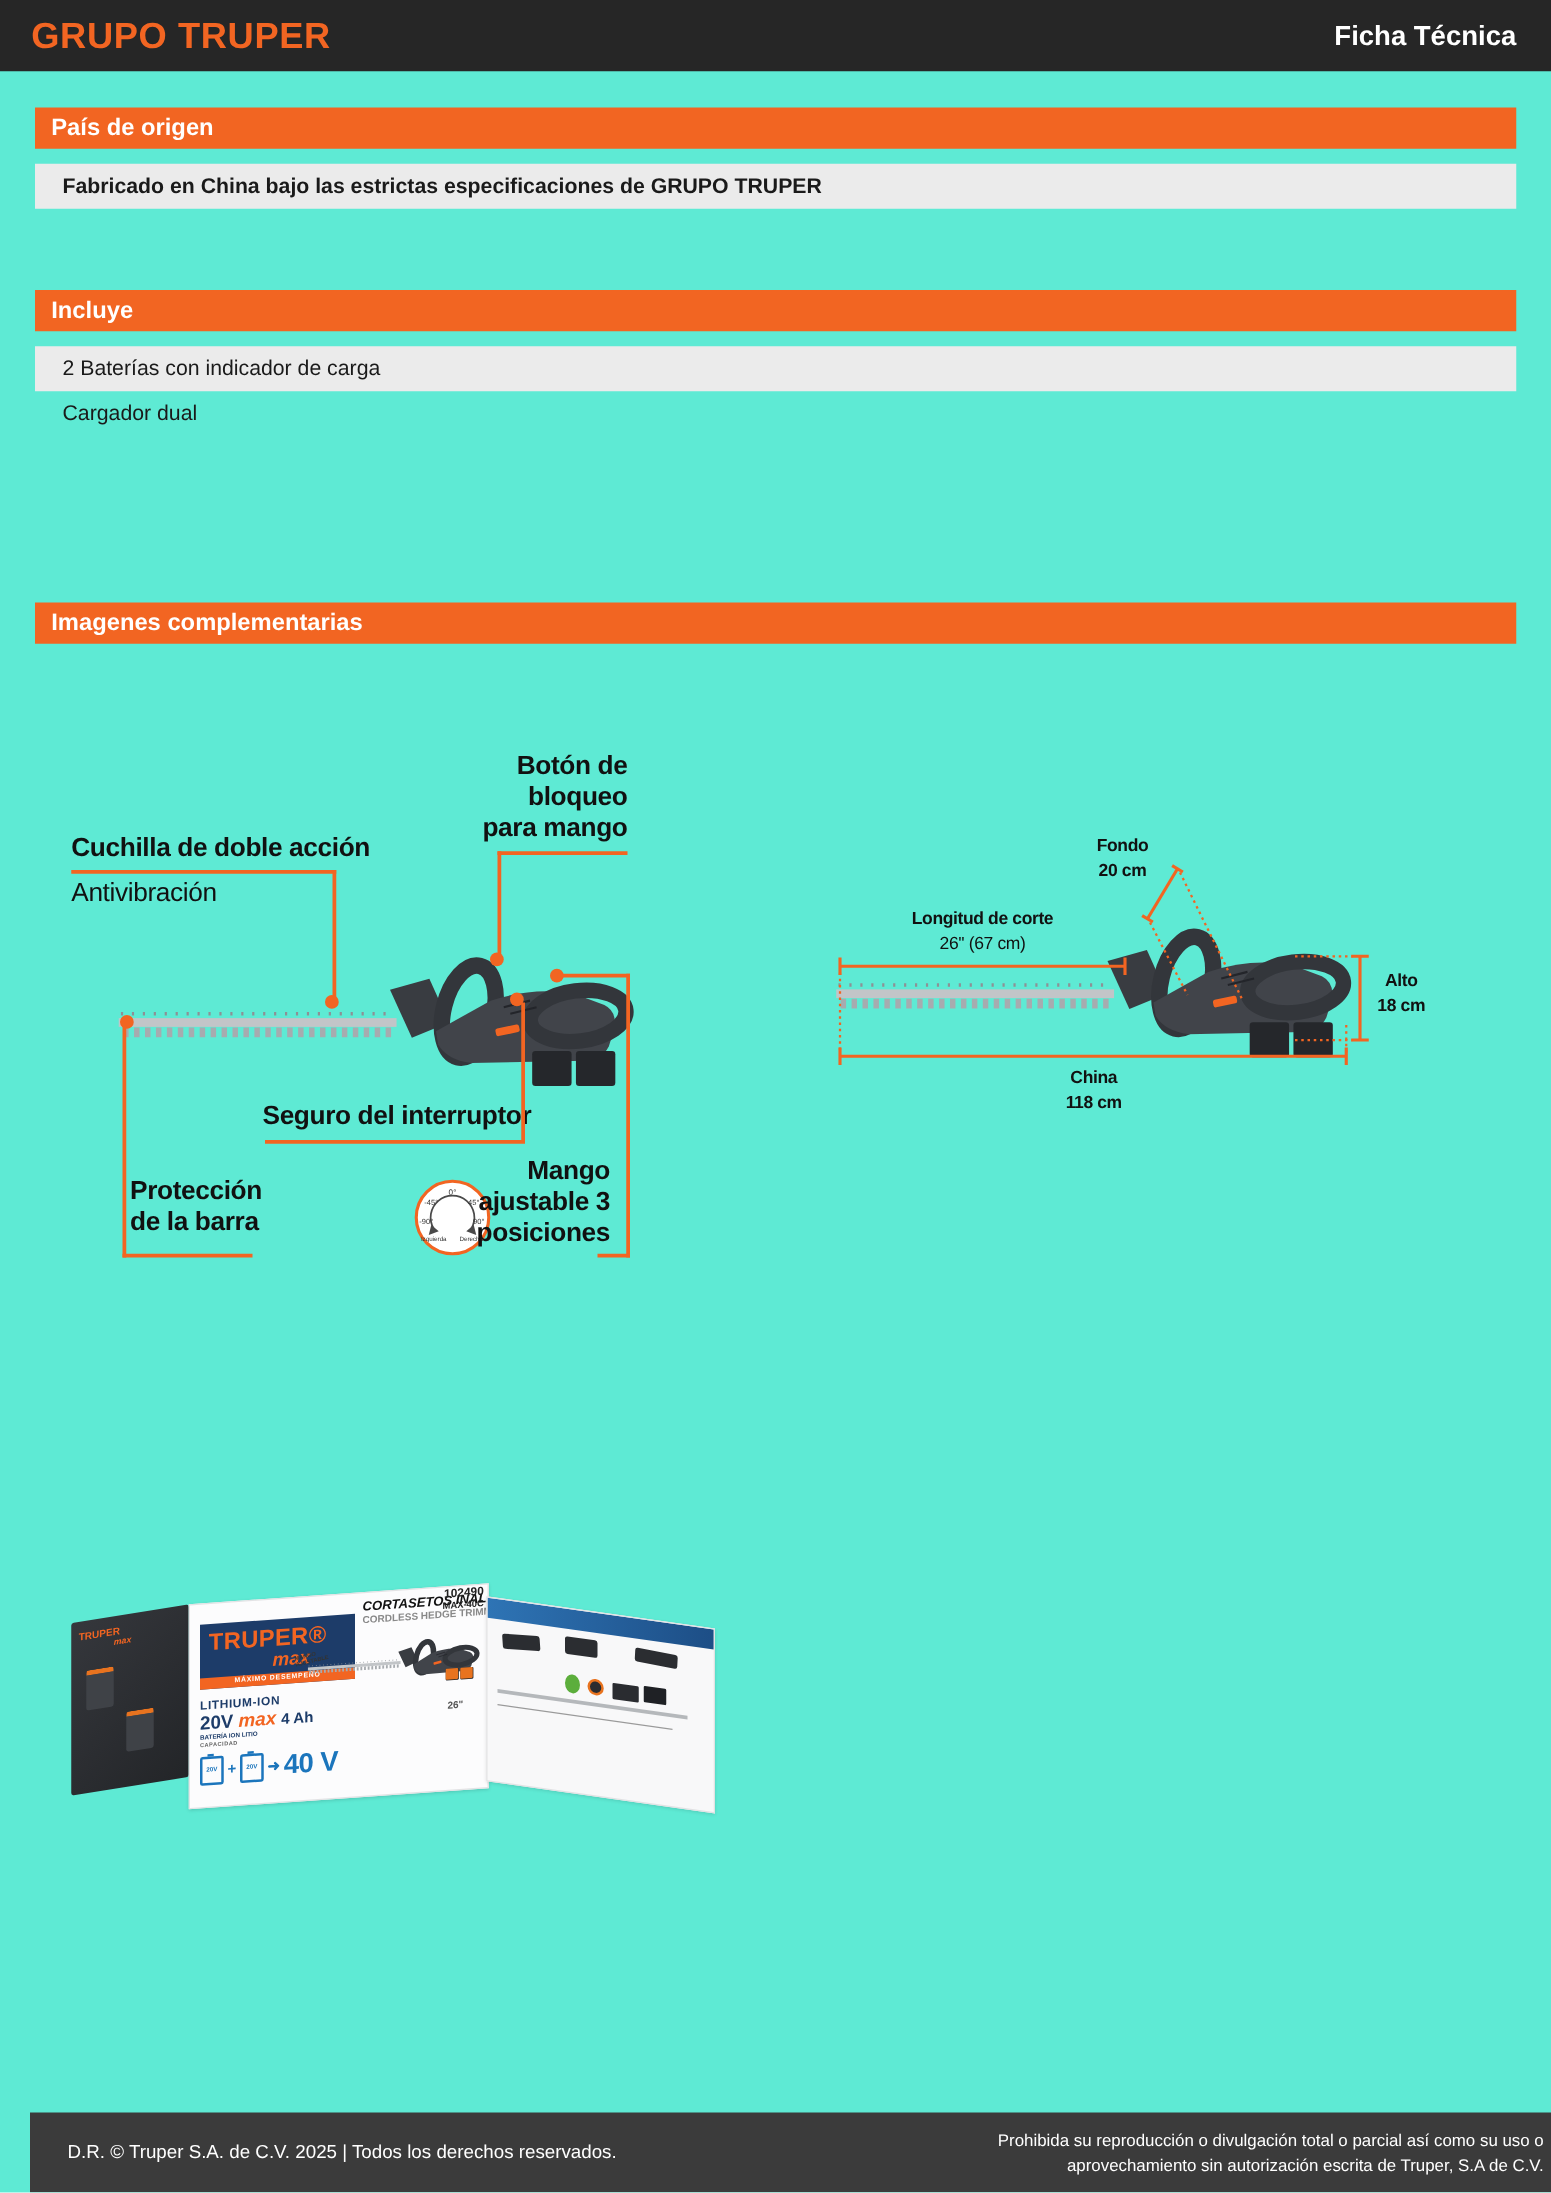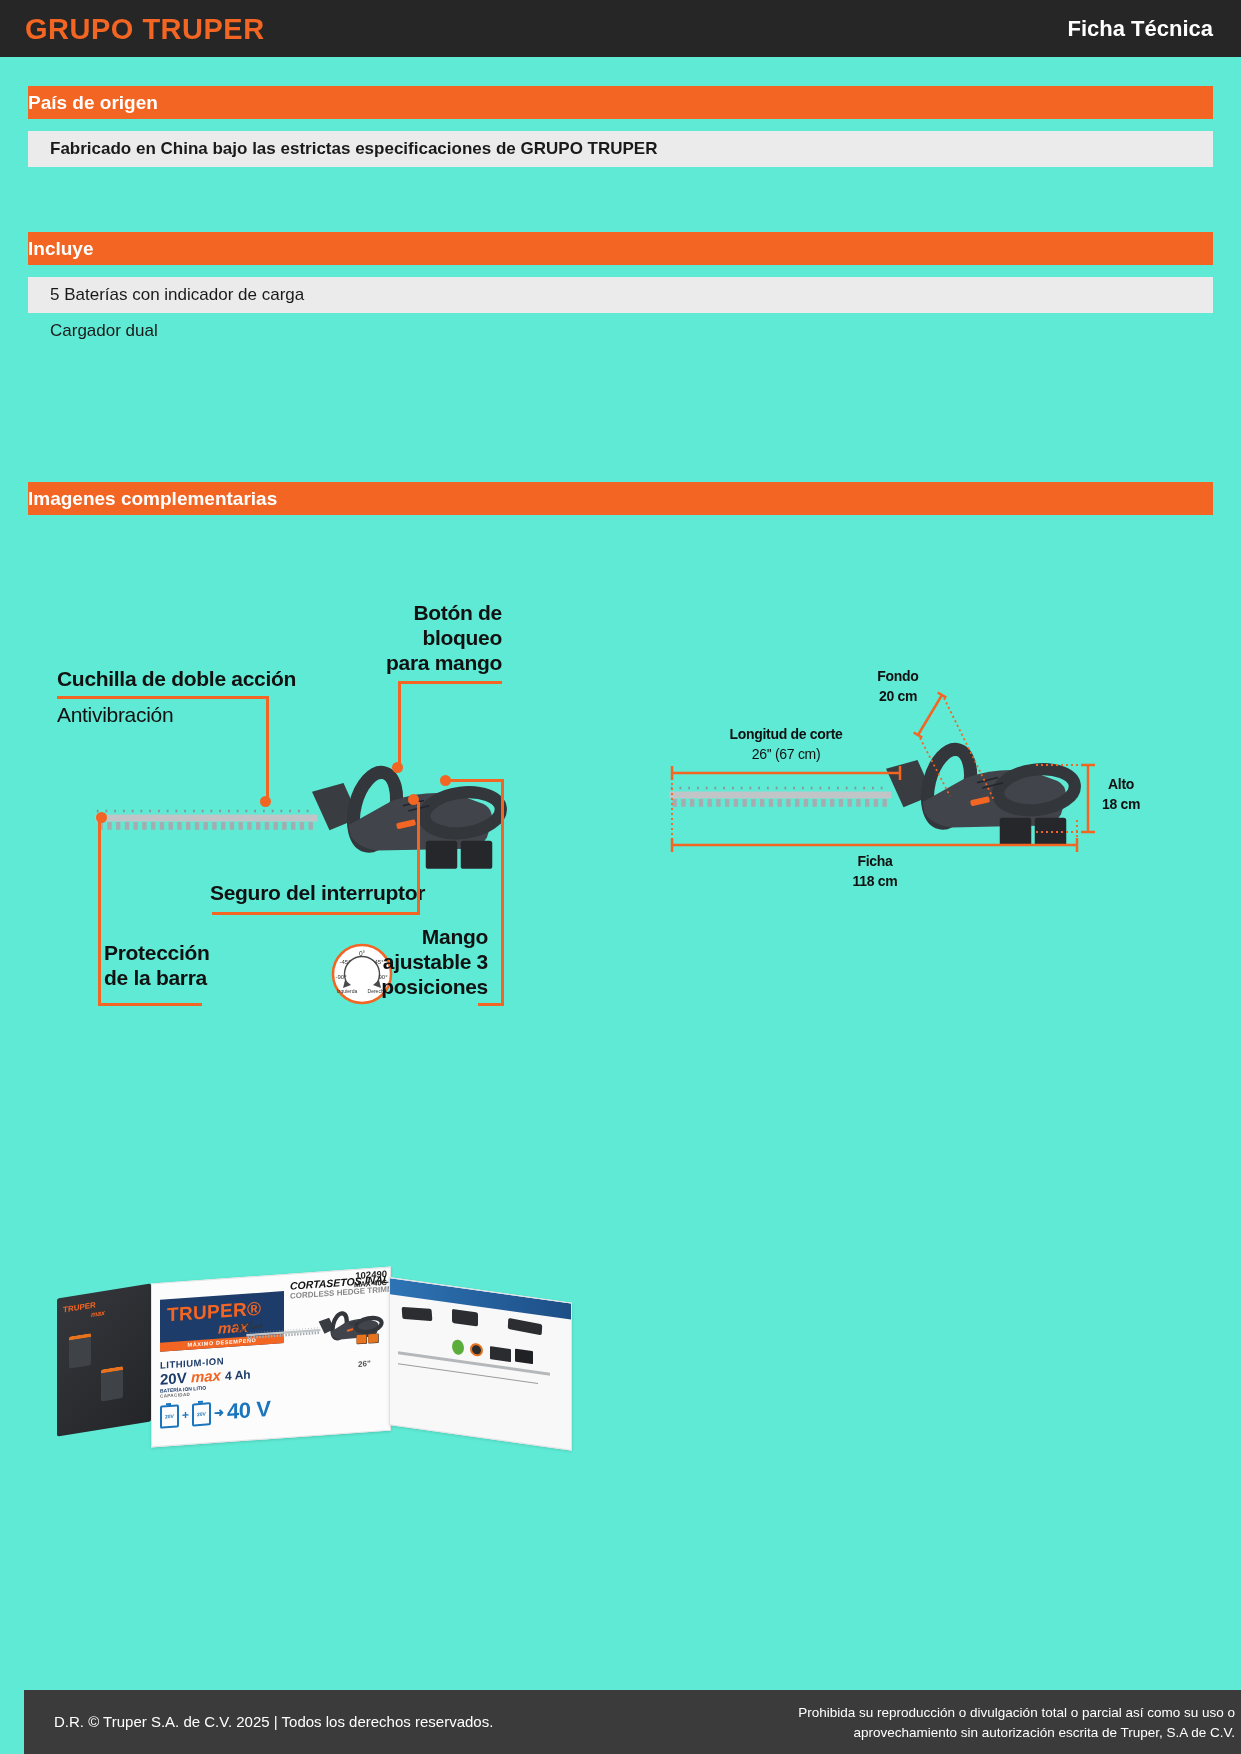--- a/index.html
+++ b/index.html
@@ -9,21 +9,21 @@
   
   .hdr{position:absolute;left:0;top:0;width:1241px;height:57px;background:#262626;}
   .hdr-brand{position:absolute;left:25px;top:13px;font-size:29px;font-weight:800;color:#F26522;letter-spacing:.5px;}
   .hdr-doc{position:absolute;right:28px;top:16px;font-size:22px;font-weight:700;color:#fff;}
   .ftr{position:absolute;left:0;top:1690px;width:1241px;height:64px;background:#3b3b3b;color:#fff;margin-left:24px;}
   .ftr-left{position:absolute;left:30px;top:23px;font-size:15px;}
   .ftr-right{position:absolute;right:30px;top:13px;font-size:13.5px;line-height:1.45;text-align:right;}
 
   
   .bar{position:absolute;left:28px;width:1185px;height:33px;background:#F26522;color:#fff;
-       font-size:19px;font-weight:700;display:flex;align-items:center;box-sizing:border-box;}
+       font-size:19px;font-weight:700;display:flex;align-items:center;padding-left:13px;box-sizing:border-box;}
   .row{position:absolute;left:28px;width:1185px;height:36px;display:flex;align-items:center;
        padding-left:22px;box-sizing:border-box;font-size:17px;}
   .row.gray{background:#EBEBEB;}
   .row.bold{font-weight:700;}
 
   
   .lbl{position:absolute;font-weight:700;font-size:21px;line-height:25px;color:#111;letter-spacing:-.3px;white-space:nowrap;}
   .oline{position:absolute;background:#F26522;}
   .dot{position:absolute;width:11px;height:11px;border-radius:50%;background:#F26522;}
   .dimlbl{position:absolute;text-align:center;font-size:14px;line-height:20px;font-weight:700;letter-spacing:-.3px;color:#111;}
@@ -106,21 +106,21 @@
     <span>País de origen</span>
   </div>
   <div class="row gray bold" style="top:131px">
     <span>Fabricado en China bajo las estrictas especificaciones de GRUPO TRUPER</span>
   </div>
 
   <div class="bar" style="top:232px">
     <span>Incluye</span>
   </div>
   <div class="row gray" style="top:277px">
-    <span>5 Baterías con indicador de carga</span>
+    <span>2 Baterías con indicador de carga</span>
   </div>
   <div class="row" style="top:313px">
     <span>Cargador dual</span>
   </div>
 
   <div class="bar" style="top:482px">
     <span>Imagenes complementarias</span>
   </div>
 
   <div class="abs" style="left:40px;top:520px;width:480px;height:500px">
@@ -220,21 +220,21 @@
     </div>
     <div class="dimlbl" style="left:96px;top:74px;width:200px">
       <div>Longitud de corte</div>
       <div class="val-reg">26'' (67 cm)</div>
     </div>
     <div class="dimlbl" style="left:502px;top:124px;width:58px">
       <div>Alto</div>
       <div>18 cm</div>
     </div>
     <div class="dimlbl" style="left:185px;top:201px;width:200px">
-      <div>Ficha</div>
+      <div>China</div>
       <div>118 cm</div>
     </div>
   </div>
 
   <div class="abs" style="left:55px;top:1265px;width:465px;height:190px">
 
     <div class="box-cap">
       <div class="cap-brand">TRUPER</div>
       <div class="cap-max">max</div>
       <div class="cap-batt" style="left:12px;top:40px"></div>

